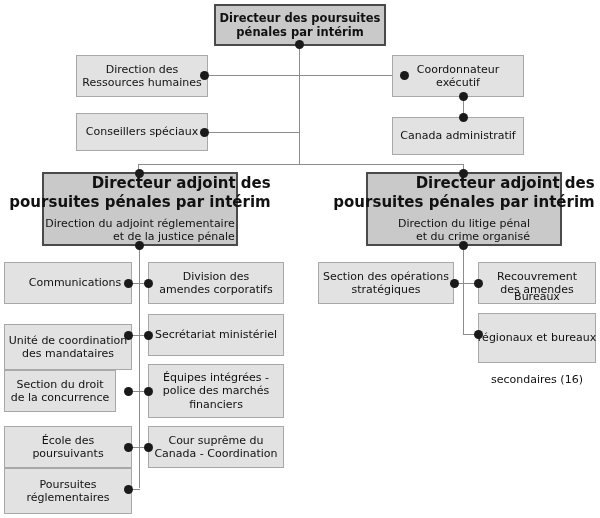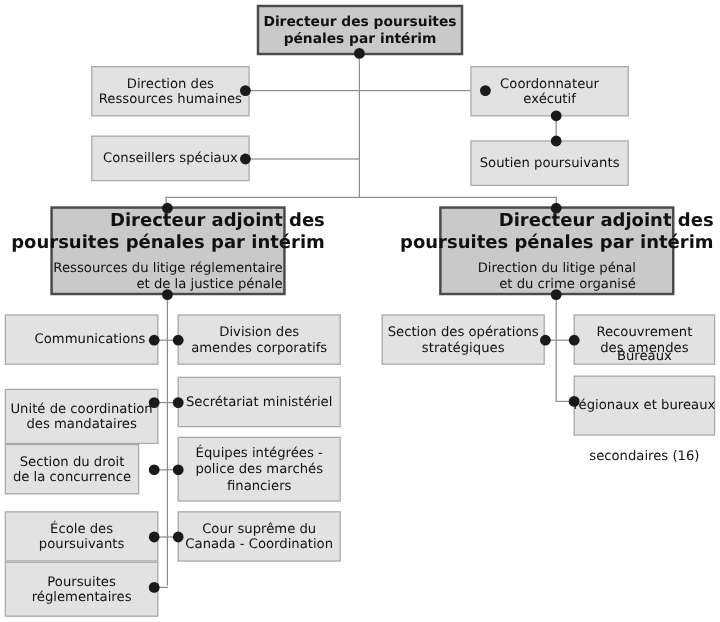--- a/index.html
+++ b/index.html
@@ -121,31 +121,31 @@
   </div>
   <div class="node-dot" style="left:400px; top:71px;"></div>
   <div class="node-dot" style="left:459px; top:92px;"></div>
 
   <div class="box level-staff" style="left:76px; top:113px; width:132px; height:38px;">
     <span class="line">Conseillers spéciaux</span>
   </div>
   <div class="node-dot" style="left:200px; top:128px;"></div>
 
   <div class="box level-staff" style="left:392px; top:117px; width:132px; height:38px;">
-    <span class="line">Soutien poursuivants</span>
+    <span class="line">Canada administratif</span>
   </div>
   <div class="node-dot" style="left:459px; top:113px;"></div>
 
   <div class="box level-deputy" style="left:42px; top:172px; width:196px; height:74px;">
     <span class="title">
       <span class="line">Directeur adjoint des</span>
       <span class="line">poursuites pénales par intérim</span>
     </span>
     <span class="subtitle">
-      <span class="line">Ressources du litige réglementaire</span>
+      <span class="line">Direction du adjoint réglementaire</span>
       <span class="line">et de la justice pénale</span>
     </span>
   </div>
   <div class="node-dot" style="left:135px; top:169px;"></div>
   <div class="node-dot" style="left:135px; top:241px;"></div>
 
   <div class="box level-deputy" style="left:366px; top:172px; width:196px; height:74px;">
     <span class="title">
       <span class="line">Directeur adjoint des</span>
       <span class="line">poursuites pénales par intérim</span>

